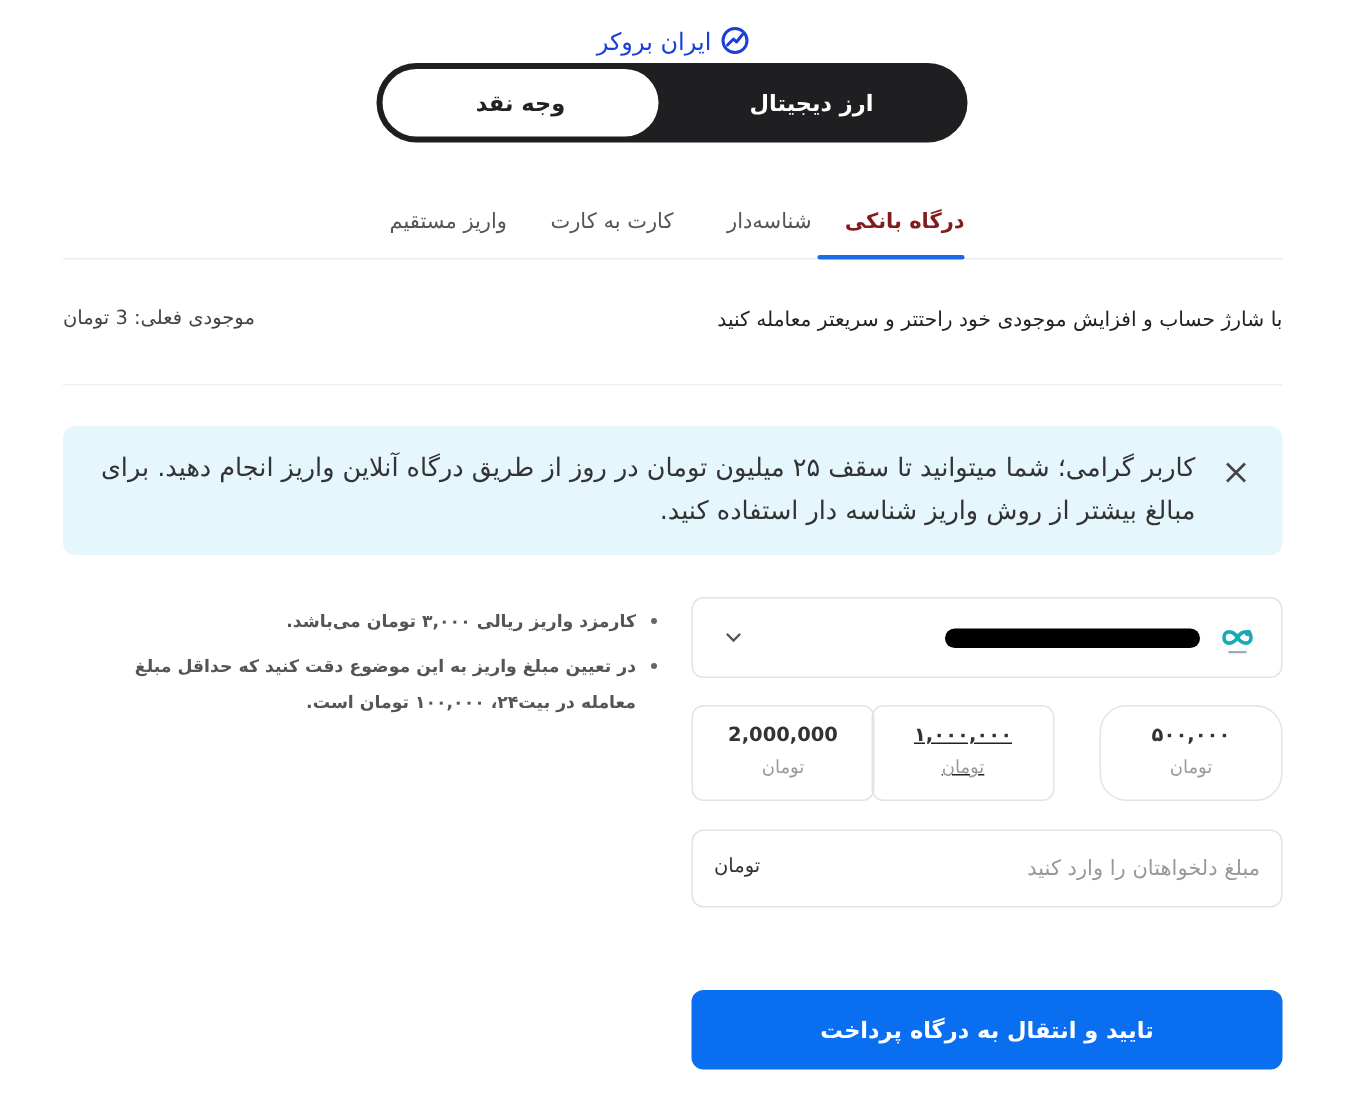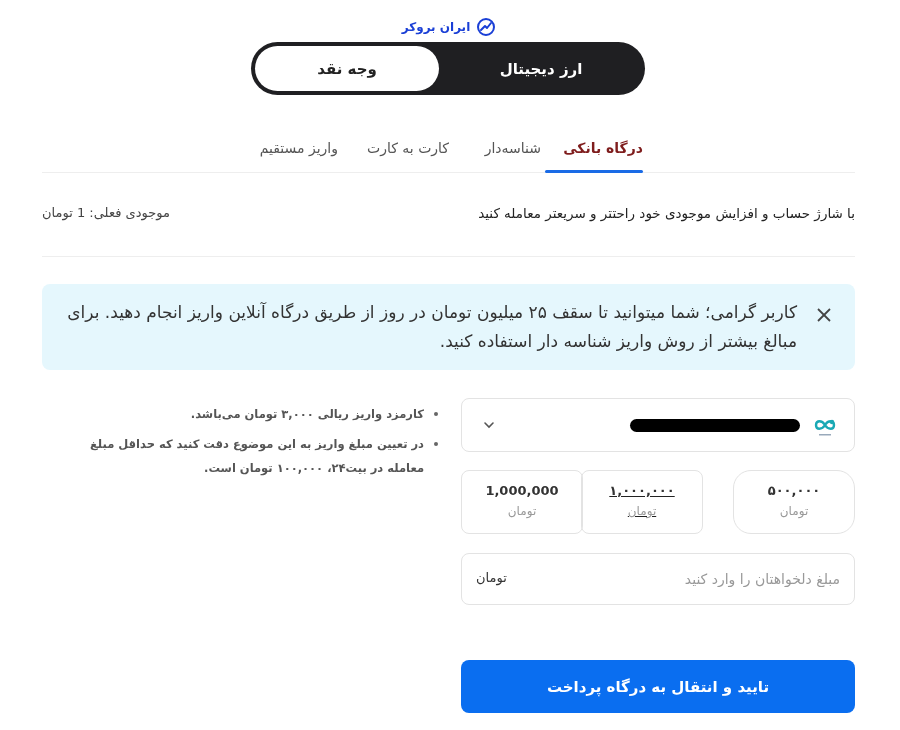--- a/index.html
+++ b/index.html
@@ -1,20 +1,20 @@
 <!DOCTYPE html>
 <html><head>
 <meta charset="utf-8">
 <style>
   * { box-sizing: border-box; margin: 0; padding: 0; }
   html, body { width: 900px; height: 730px; background: #ffffff; overflow: hidden; }
   body { font-family: "DejaVu Sans", "Liberation Sans", sans-serif; color: #222; position: relative; direction: rtl; }
 
   .logo { position: absolute; top: 14px; left: 384px; width: 130px; height: 26px; display: flex; align-items: center; justify-content: center; gap: 6px; direction: rtl; }
-  .logo-text { font-weight: bold; color: #1a3fd6; font-size: 12px; letter-spacing: -0.5px; }
+  .logo-text { font-weight: normal; color: #1a3fd6; font-size: 16px; letter-spacing: -0.5px; }
   .logo-icon { width: 20px; height: 20px; }
 
   .switch { position: absolute; top: 42px; left: 251px; width: 394px; height: 53px; background: #1f1f22; border-radius: 27px; direction: ltr; }
   .switch-opt { position: absolute; top: 4px; height: 45px; border-radius: 23px; display: flex; align-items: center; justify-content: center; font-size: 15px; font-weight: bold; cursor: pointer; }
   .switch-opt.cash { left: 4px; width: 184px; background: #ffffff; color: #222; }
   .switch-opt.crypto { left: 190px; width: 200px; color: #ffffff; }
 
   .tabs { position: absolute; top: 130px; left: 42px; width: 813px; height: 43px; border-bottom: 1px solid #eeeeee; direction: rtl; }
   .tab { position: absolute; top: 10px; font-size: 14px; color: #555; cursor: pointer; white-space: nowrap; text-align: center; }
   .tab.active { color: #7f1d1d; font-weight: bold; }
@@ -70,21 +70,21 @@
   <span class="tab active" style="right:212px;">درگاه بانکی</span>
   <span class="tab" style="right:314px;">شناسه‌دار</span>
   <span class="tab" style="right:406px;">کارت به کارت</span>
   <span class="tab" style="right:517px;">واریز مستقیم</span>
   <div class="tab-underline" style="right:212px; width:98px;"></div>
 </div>
 
 <div class="intro">با شارژ حساب و افزایش موجودی خود راحتتر و سریعتر معامله کنید</div>
 <div class="balance">
   <span>موجودی فعلی:</span>
-  <span>1 تومان</span>
+  <span>3 تومان</span>
 </div>
 <div class="divider2"></div>
 
 <div class="alert">
   <svg class="alert-close" viewBox="0 0 22 22">
     <line x1="5" y1="5" x2="17" y2="17" stroke="#444" stroke-width="1.8"></line>
     <line x1="17" y1="5" x2="5" y2="17" stroke="#444" stroke-width="1.8"></line>
   </svg>
   <div class="alert-text">کاربر گرامی؛ شما میتوانید تا سقف ۲۵ میلیون تومان در روز از طریق درگاه آنلاین واریز انجام دهید. برای مبالغ بیشتر از روش واریز شناسه دار استفاده کنید.</div>
 </div>
@@ -110,21 +110,21 @@
 
 <div class="amount-card" style="left:733px;border-radius:18px;">
   <div class="amount-val">۵۰۰,۰۰۰</div>
   <div class="amount-unit">تومان</div>
 </div>
 <div class="amount-card" style="left:581px;text-decoration:underline;">
   <div class="amount-val">۱,۰۰۰,۰۰۰</div>
   <div class="amount-unit">تومان</div>
 </div>
 <div class="amount-card" style="left:461px;">
-  <div class="amount-val">1,000,000</div>
+  <div class="amount-val">2,000,000</div>
   <div class="amount-unit">تومان</div>
 </div>
 
 <div class="amount-input">
   <input type="text" placeholder="مبلغ دلخواهتان را وارد کنید" style="">
   <span class="input-unit">تومان</span>
 </div>
 
 <button class="submit-btn">تایید و انتقال به درگاه پرداخت</button>
 

